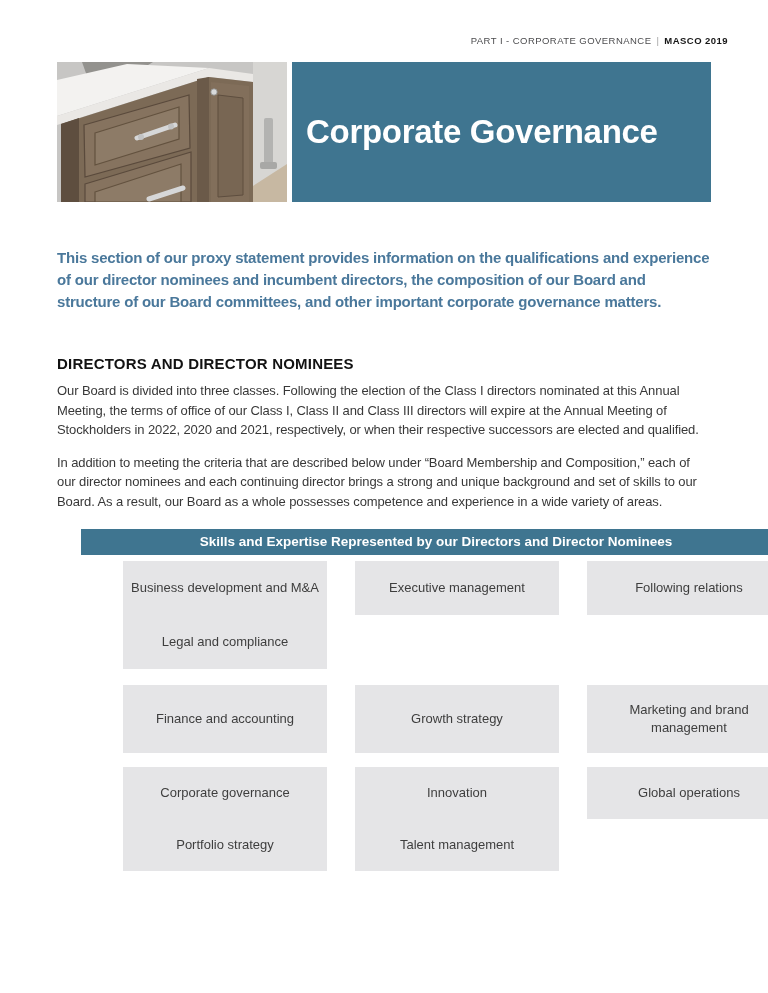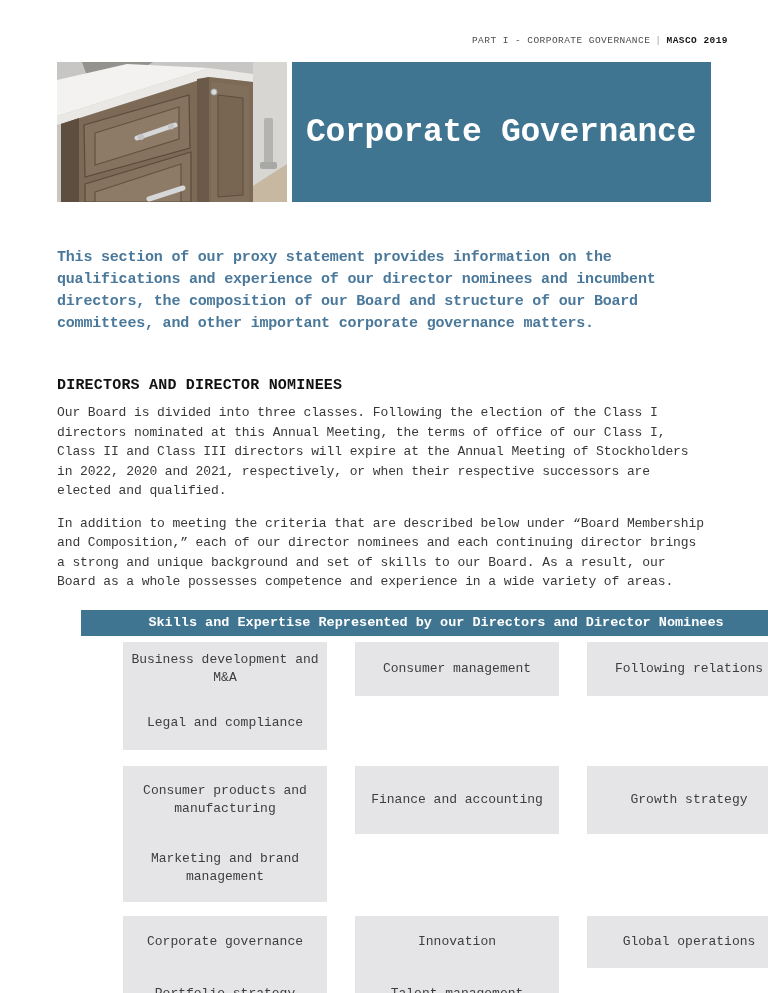--- a/index.html
+++ b/index.html
@@ -4,21 +4,21 @@
 <style>
   * { margin: 0; padding: 0; box-sizing: border-box; }
   html, body { background: #ffffff; }
   .page {
     position: relative;
     width: 768px;
     height: 993px;
     margin: 0 auto;
     background: #ffffff;
     overflow: hidden;
-    font-family: Liberation Mono, monospace;
+    font-family: Liberation Sans, sans-serif;
     color: #383838;
   }
   
   .running-header {
     margin: 36px 40px 0 0;
     text-align: right;
     font-size: 9.5px;
     letter-spacing: 0.45px;
     color: #4c4c4e;
     line-height: 10px;
@@ -160,26 +160,25 @@
 
   <h2 class="section-heading">DIRECTORS AND DIRECTOR NOMINEES</h2>
 
   <p class="body-para">Our Board is divided into three classes. Following the election of the Class I directors nominated at this Annual Meeting, the terms of office of our Class I, Class II and Class III directors will expire at the Annual Meeting of Stockholders in 2022, 2020 and 2021, respectively, or when their respective successors are elected and qualified.</p>
   <p class="body-para">In addition to meeting the criteria that are described below under “Board Membership and Composition,” each of our director nominees and each continuing director brings a strong and unique background and set of skills to our Board. As a result, our Board as a whole possesses competence and experience in a wide variety of areas.</p>
 
   <div class="skills">
     <div class="skills-header">Skills and Expertise Represented by our Directors and Director Nominees</div>
     <div class="skills-row r1">
       <div class="skill-cell">Business development and M&amp;A</div>
-      <div class="skill-cell">Consumer management</div>
+      <div class="skill-cell">Executive management</div>
       <div class="skill-cell">Following relations</div>
       <div class="skill-cell">Legal and compliance</div>
     </div>
     <div class="skills-row r2">
-      <div class="skill-cell">Consumer products and manufacturing</div>
       <div class="skill-cell">Finance and accounting</div>
       <div class="skill-cell">Growth strategy</div>
       <div class="skill-cell">Marketing and brand management</div>
     </div>
     <div class="skills-row r3">
       <div class="skill-cell">Corporate governance</div>
       <div class="skill-cell">Innovation</div>
       <div class="skill-cell">Global operations</div>
       <div class="skill-cell">Portfolio strategy</div>
       <div class="skill-cell">Talent management</div>

